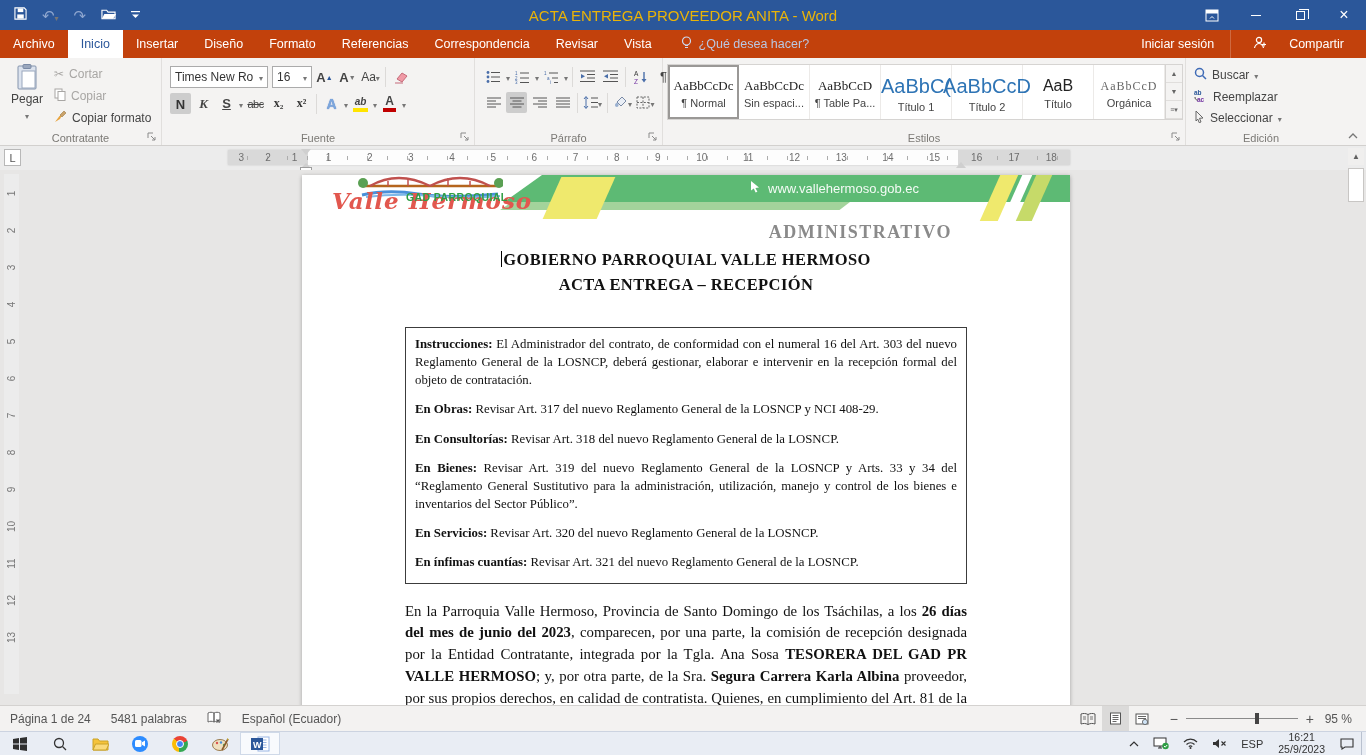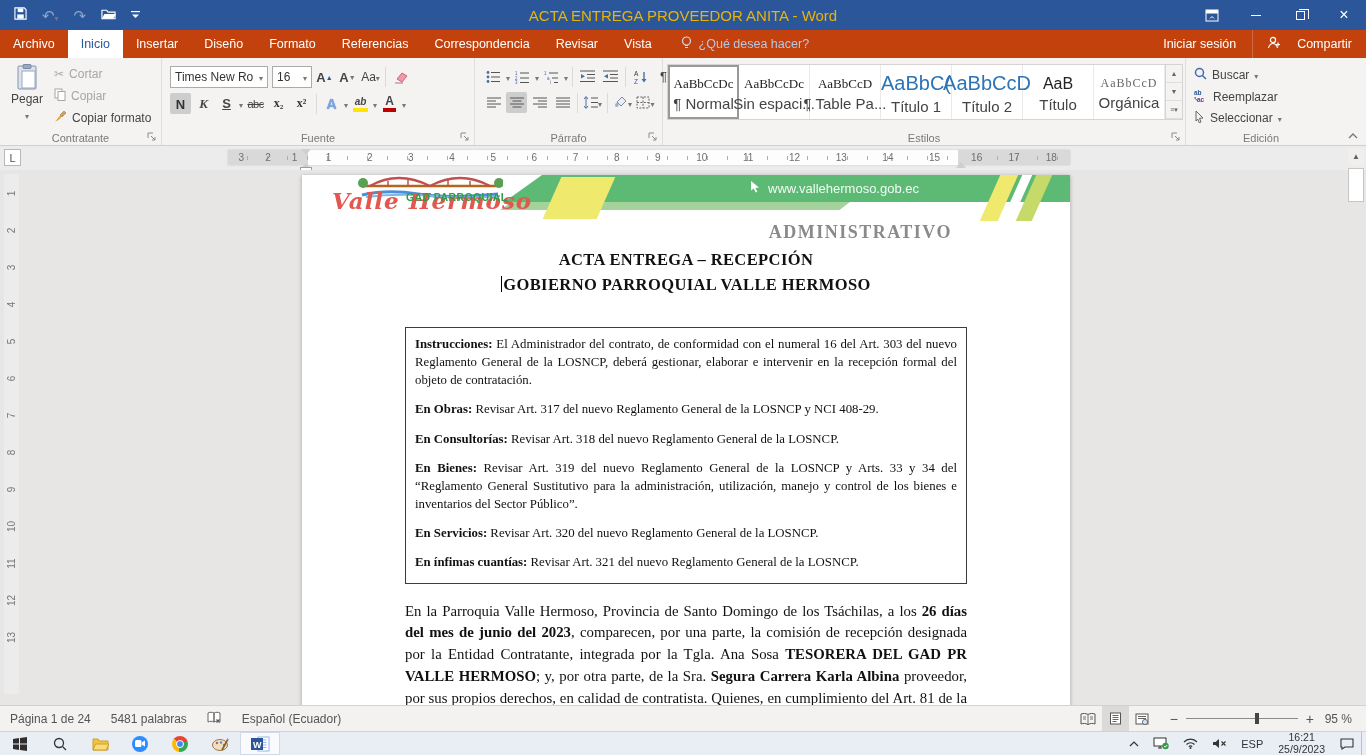--- a/index.html
+++ b/index.html
@@ -20,21 +20,21 @@
   .restore:before{content:"";position:absolute;left:2px;top:-3px;width:9px;height:9px;border:1px solid #fff;border-left:none;border-bottom:none}
   .closex{font-size:16px;line-height:1}
 
   
   .tabrow{height:28px;background:#c2410c;display:flex;align-items:stretch;color:#fff;font-size:12.5px;flex:0 0 auto}
   .tab{display:flex;align-items:center;padding:0 13px;cursor:default}
   .tab.active{background:#fff;color:#2b579a}
   .tellme{display:flex;align-items:center;gap:7px;color:#b9c7e2;margin-left:16px}
   .account{margin-left:auto;display:flex;align-items:stretch}
   .signin{display:flex;align-items:center;padding:0 16px}
-  .share{display:flex;align-items:center;gap:16px;padding:0 14px;border-left:1px solid rgba(255,255,255,.22)}
+  .share{display:flex;align-items:center;gap:22px;padding:0 22px;border-left:1px solid rgba(255,255,255,.22)}
 
   
   .ribbon{height:88px;background:#f4f3f2;border-bottom:1px solid #d2d0ce;display:flex;flex:0 0 auto;position:relative;font-size:12px}
   .rgroup{position:relative;height:100%;border-right:1px solid #e1dfdd;padding:3px 4px 15px;display:flex}
   .glabel{position:absolute;bottom:1px;left:0;right:0;text-align:center;font-size:11px;color:#7b7975}
   .launcher{position:absolute;bottom:2px;right:3px;width:11px;height:11px}
   .launcher svg{display:block}
   .bigbtn{width:46px;display:flex;flex-direction:column;align-items:center;justify-content:flex-start;padding-top:3px;gap:2px}
   .vcol{display:flex;flex-direction:column;justify-content:flex-start;padding:3px 4px;gap:3px}
   .smallbtn{display:flex;align-items:center;gap:5px;height:20px;white-space:nowrap}
@@ -61,21 +61,21 @@
 
   
   .stylegal{display:flex;align-items:flex-start;padding-top:3px}
   .galbox{display:flex;border:1px solid #d6d4d2;background:#fff;height:56px}
   .stylecell{width:71px;height:54px;display:flex;flex-direction:column;align-items:center;justify-content:center;gap:3px;border-right:1px solid #eceae8;padding-top:3px}
   .stylecell.sel{border:2px solid #9a9896;background:#fff}
   .sprev{font-family:"Liberation Serif",serif;font-size:13px;color:#222;white-space:nowrap}
   .sprev.h12{color:#2e74b5;font-family:"Liberation Sans",sans-serif;font-size:20px}
   .sprev.big{font-size:16px;font-family:"Liberation Sans",sans-serif}
   .sprev.subt{color:#666;letter-spacing:1px;font-size:12px}
-  .sname{font-size:15px;color:#444;white-space:nowrap}
+  .sname{font-size:11px;color:#444;white-space:nowrap}
   .galarrows{width:17px;height:56px;display:flex;flex-direction:column;border:1px solid #d6d4d2;border-left:none;background:#f4f3f2}
   .galarrows div{flex:1;display:flex;align-items:center;justify-content:center;font-size:7px;color:#666;border-bottom:1px solid #e0dedc}
 
   .collapse{position:absolute;right:8px;bottom:4px;color:#777;font-size:10px}
 
   
   .rulerrow{height:24px;background:#ececec;position:relative;flex:0 0 auto}
   .tabsel{position:absolute;left:4px;top:3px;width:17px;height:17px;background:#fff;border:1px solid #b8b8b8;display:flex;align-items:center;justify-content:center;font-size:11px;color:#555}
   .hruler{position:absolute;left:228px;top:4px;height:15px;display:flex;font-size:10px;color:#6e6e6e;box-shadow:0 0 2px rgba(0,0,0,.15)}
   .seg{display:flex;justify-content:space-around;align-items:center;height:100%;background-image:repeating-linear-gradient(to right,transparent 0,transparent 19px,#adadad 19px,#adadad 20px);background-size:100% 4px;background-position:center;background-repeat:no-repeat}
@@ -593,22 +593,22 @@
           <path d="M30 6v5M50 3v8M90 3v8M112 6v5" stroke="#c0504d" stroke-width="1.5"></path>
           <circle cx="5" cy="8" r="5" fill="#5aa053"></circle>
             <circle cx="141" cy="8" r="5" fill="#5aa053"></circle>
         </svg>
         <div class="brandscript">Valle Hermoso</div>
         <div class="brandgad">GAD PARROQUIAL</div>
       </div>
       <div class="admin">ADMINISTRATIVO</div>
 
       <div class="doccontent">
+        <div class="dtitle"><span class="caret"></span><span>GOBIERNO PARROQUIAL VALLE HERMOSO</span></div>
         <div class="dtitle">ACTA ENTREGA – RECEPCIÓN</div>
-        <div class="dtitle"><span class="caret"></span><span>GOBIERNO PARROQUIAL VALLE HERMOSO</span></div>
 
         <div class="ibox">
           <p><b>Instrucciones:</b><span> El Administrador del contrato, de conformidad con el numeral 16 del Art. 303 del nuevo Reglamento General de la LOSNCP, deberá gestionar, elaborar e intervenir en la recepción formal del objeto de contratación.</span></p>
           <p><b>En Obras:</b><span> Revisar Art. 317 del nuevo Reglamento General de la LOSNCP y NCI 408-29.</span></p>
           <p><b>En Consultorías:</b><span> Revisar Art. 318 del nuevo Reglamento General de la LOSNCP.</span></p>
           <p><b>En Bienes:</b><span> Revisar Art. 319 del nuevo Reglamento General de la LOSNCP y Arts. 33 y 34 del “Reglamento General Sustitutivo para la administración, utilización, manejo y control de los bienes e inventarios del Sector Público”.</span></p>
           <p><b>En Servicios:</b><span> Revisar Art. 320 del nuevo Reglamento General de la LOSNCP.</span></p>
           <p><b>En ínfimas cuantías:</b><span> Revisar Art. 321 del nuevo Reglamento General de la LOSNCP.</span></p>
         </div>
 

